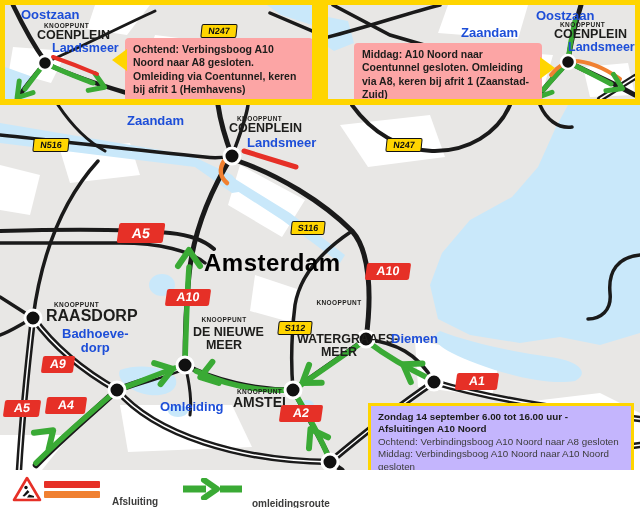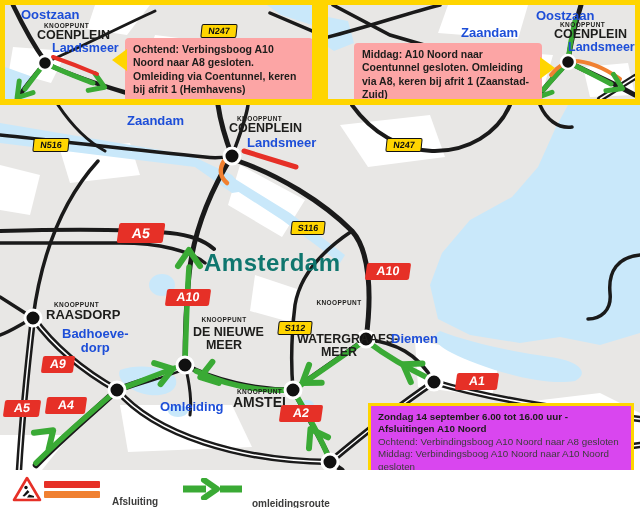--- a/index.html
+++ b/index.html
@@ -22,21 +22,21 @@
           border:1.5px solid #111;text-align:center;border-radius:2px;transform:skewX(-6deg);white-space:nowrap;}
   
   .callout{background:#fca5a5;border-radius:4px;padding:5px 8px;font-size:10.5px;line-height:1.28;
            font-weight:bold;color:#1d1d1b;}
   .callout .tri{position:absolute;width:0;height:0;border-top:11px solid transparent;border-bottom:11px solid transparent;}
   .tri-left{left:-13px;top:11px;border-right:15px solid #ffd500;}
   .tri-right{right:-13px;top:14px;border-left:15px solid #ffd500;}
   
   #main-map{left:0;top:105px;width:640px;height:365px;background:#e8e7e5;overflow:hidden;}
   
-  #info-box{left:368px;top:403px;width:246px;background:#d946ef;border:3px solid #ffd500;
+  #info-box{left:368px;top:403px;width:246px;background:#c4b5fd;border:3px solid #ffd500;
             padding:5px 7px;font-size:9.8px;line-height:1.27;color:#3c3c3b;}
   #info-box .t{font-weight:bold;color:#1d1d1b;}
   
   #legend{left:0;top:470px;width:640px;height:38px;background:#fff;}
   .legend-label{font-size:10px;color:#3c3c3b;font-weight:bold;}
   .bar{position:absolute;width:56px;height:7px;border-radius:1px;}
 </style>
 </head>
 <body>
 
@@ -233,23 +233,23 @@
         <circle cx="366" cy="234" r="8"></circle>
         <circle cx="434" cy="277" r="8"></circle>
         <circle cx="330" cy="357" r="8"></circle>
       </g>
     </svg>
 
     <div class="abs place" style="left:127px;top:8px;font-size:13px;">Zaandam</div>
     <div class="abs kn" style="left:237px;top:10px;">KNOOPPUNT</div>
     <div class="abs kn-name" style="left:229px;top:17px;font-size:12.5px;">COENPLEIN</div>
     <div class="abs place" style="left:247px;top:30px;font-size:13px;">Landsmeer</div>
-    <div class="abs place" style="left:204px;top:144px;font-size:24px;color:#0f766e;letter-spacing:.5px;">Amsterdam</div>
+    <div class="abs place" style="left:204px;top:144px;font-size:24px;color:#000000;letter-spacing:.5px;">Amsterdam</div>
     <div class="abs kn" style="left:54px;top:196px;">KNOOPPUNT</div>
-    <div class="abs kn-name" style="left:46px;top:203px;font-size:13px;">RAASDORP</div>
+    <div class="abs kn-name" style="left:46px;top:203px;font-size:16px;">RAASDORP</div>
     <div class="abs place" style="left:62px;top:222px;font-size:13px;text-align:center;line-height:1.1;">
       <div>Badhoeve-</div>
         <div>dorp</div>
     </div>
     <div class="abs" style="left:193px;top:203px;width:62px;text-align:center;">
       <div class="kn" style="display:inline-block;">KNOOPPUNT</div>
       <div class="kn-name" style="font-size:12.5px;">DE NIEUWE</div>
       <div class="kn-name" style="font-size:12.5px;">MEER</div>
     </div>
     <div class="abs" style="left:297px;top:186px;width:84px;text-align:center;">

